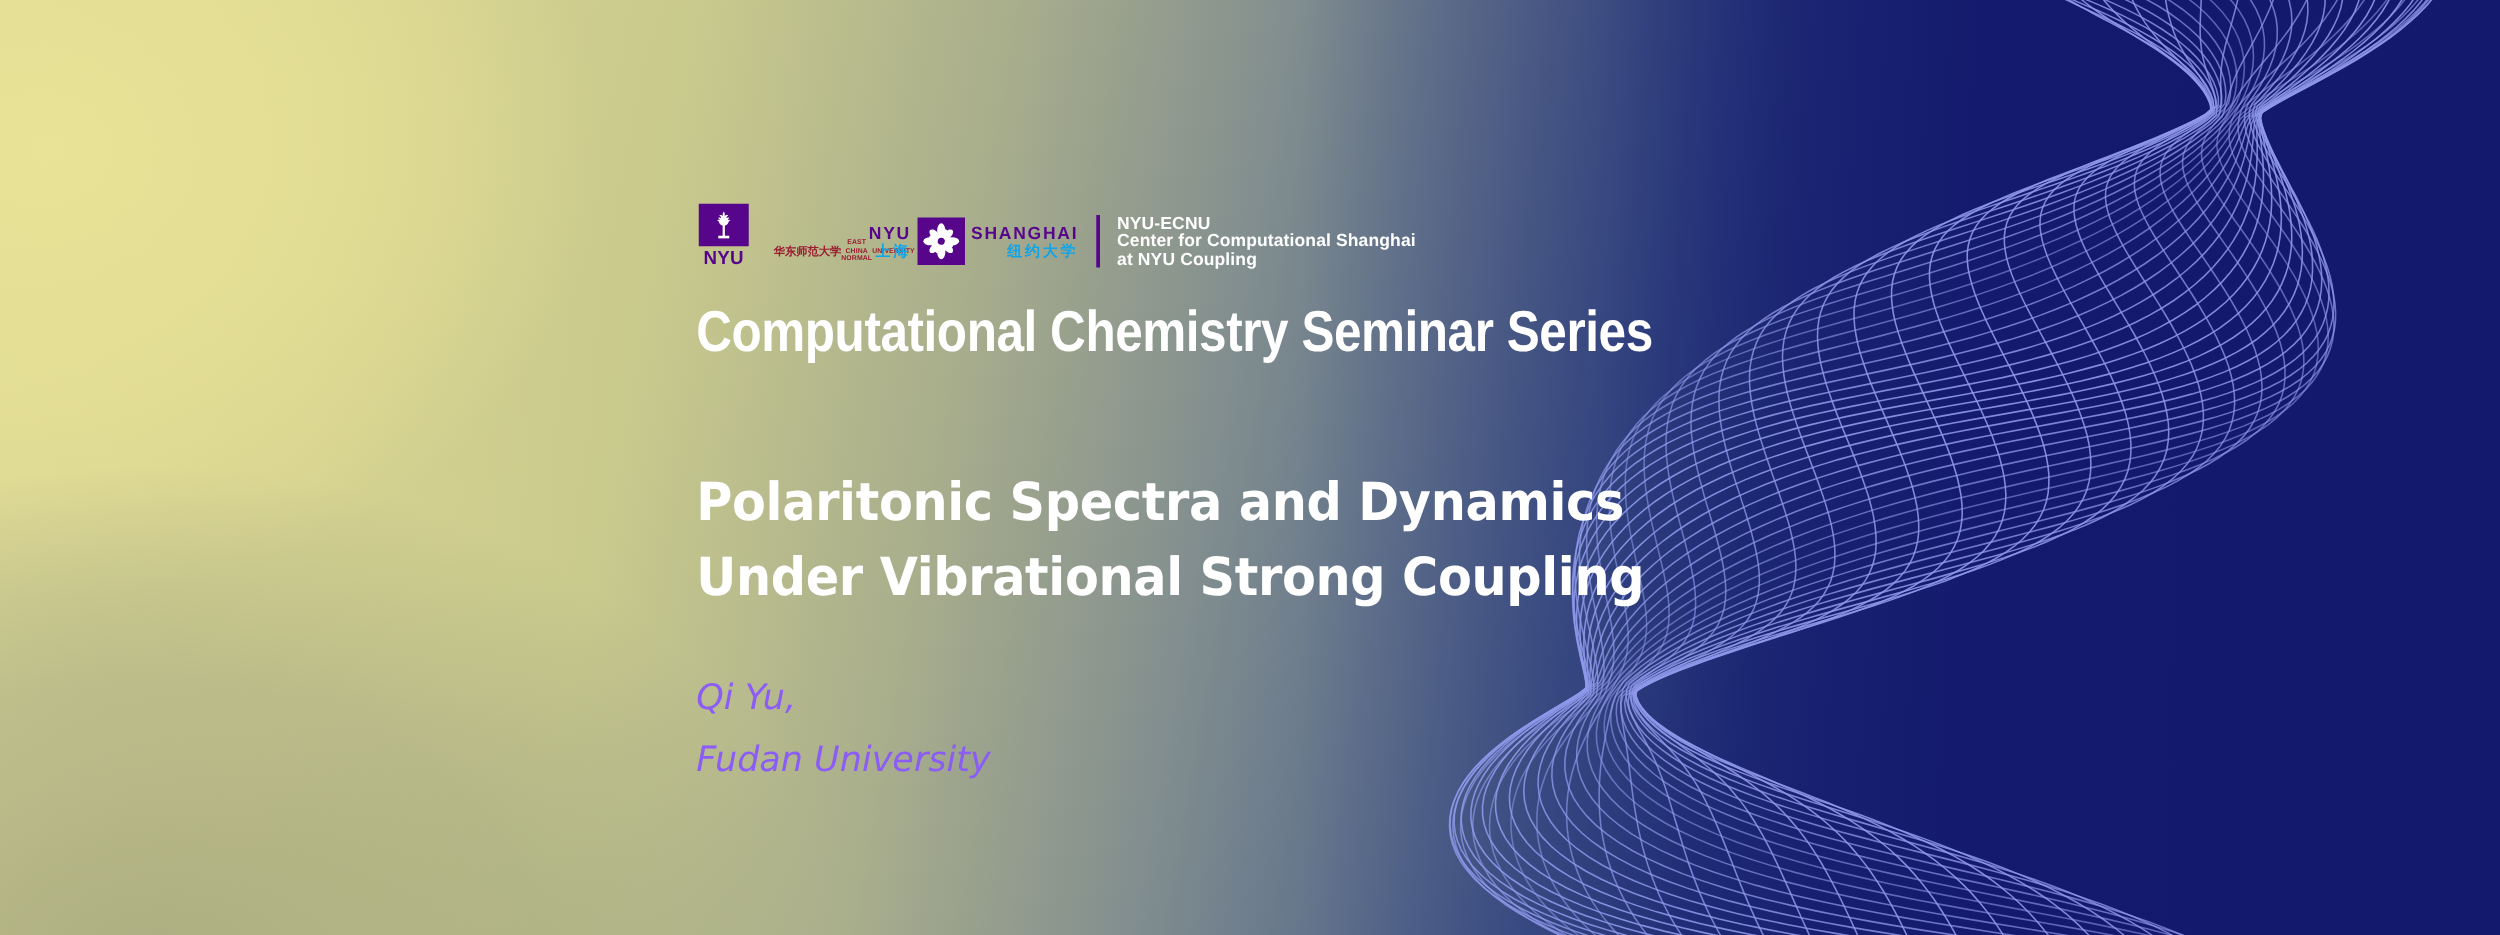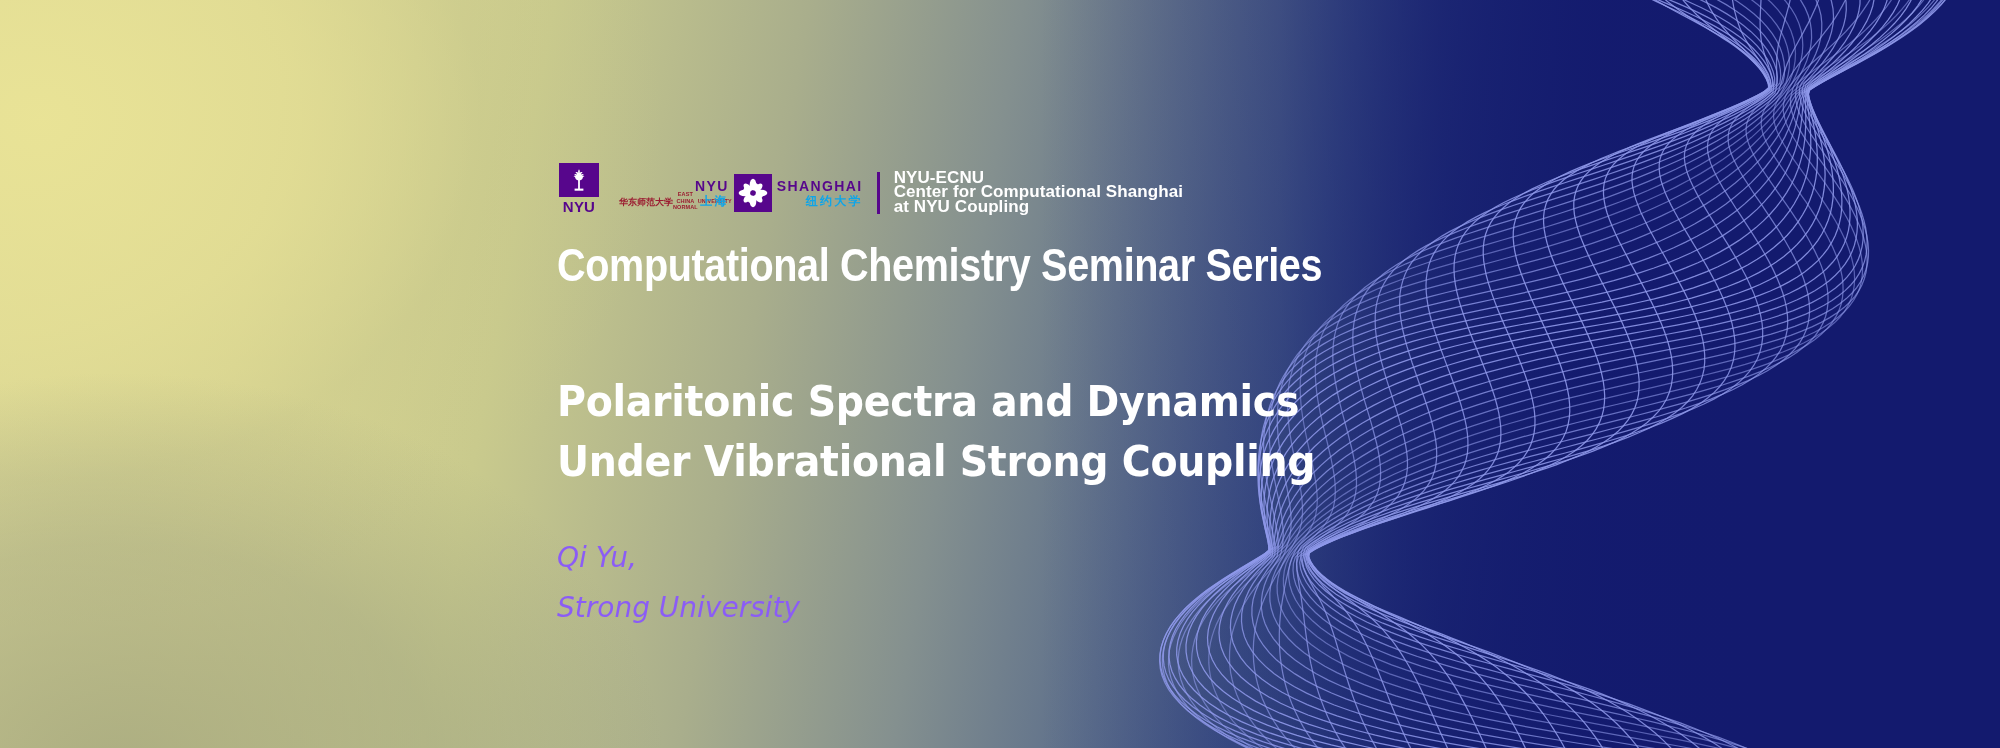--- a/index.html
+++ b/index.html
@@ -187,21 +187,21 @@
 
   .lockup-rule {
     width: 3px;
     height: 42px;
     background: #57068c;
     margin-right: 14px;
   }
 
   .lockup-text {
     color: #ffffff;
-    font-size: 17px;
+    font-size: 14px;
     font-weight: bold;
     line-height: 14.5px;
     letter-spacing: 0.1px;
     font-family: "Liberation Sans", sans-serif;
   }
 
   
   .series-title {
     position: absolute;
     top: 240px;
@@ -382,17 +382,17 @@
 
     <div class="series-title">Computational Chemistry Seminar Series</div>
 
     <div class="talk-title">
       <div>Polaritonic Spectra and Dynamics</div>
       <div>Under Vibrational Strong Coupling</div>
     </div>
 
     <div class="speaker">
       <div>Qi Yu,</div>
-      <div>Strong University</div>
+      <div>Fudan University</div>
     </div>
 
   </div>
 </div>
 
 </body></html>

